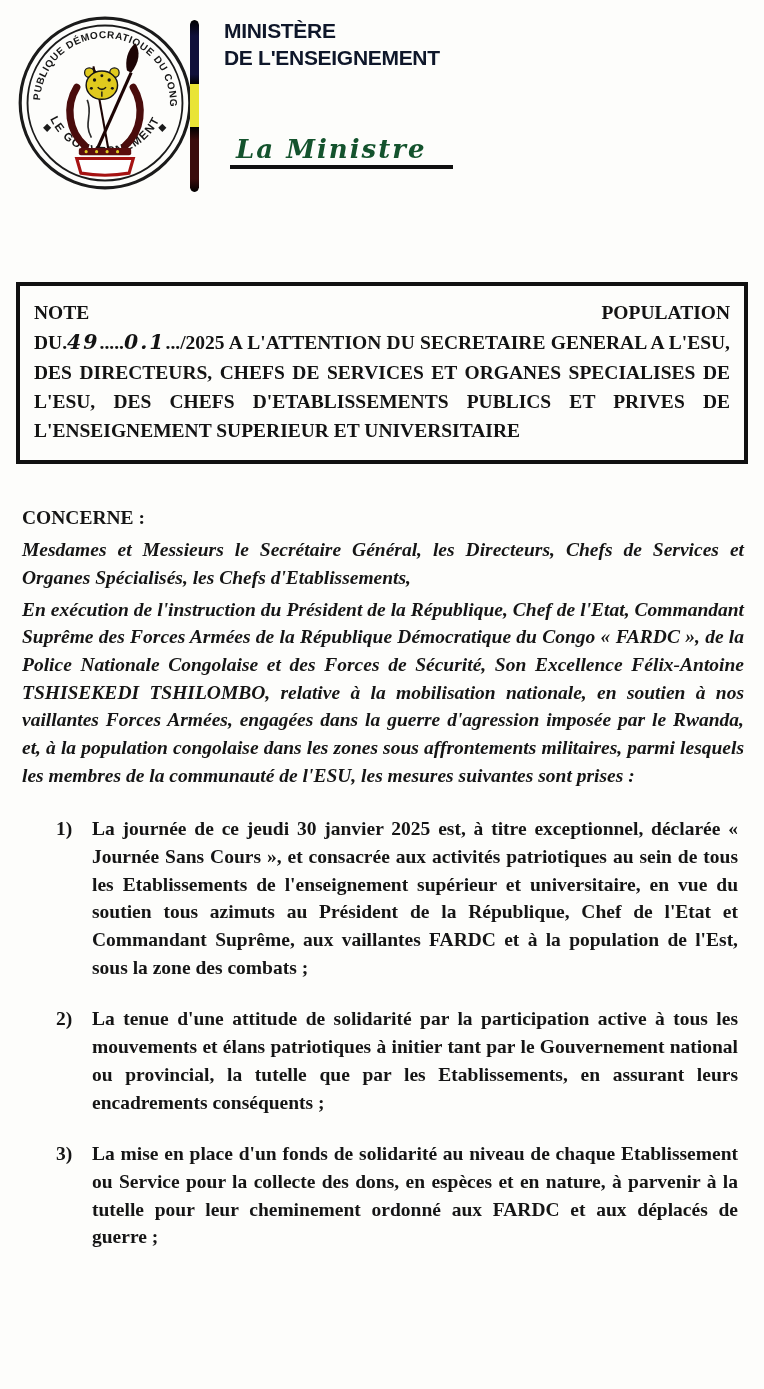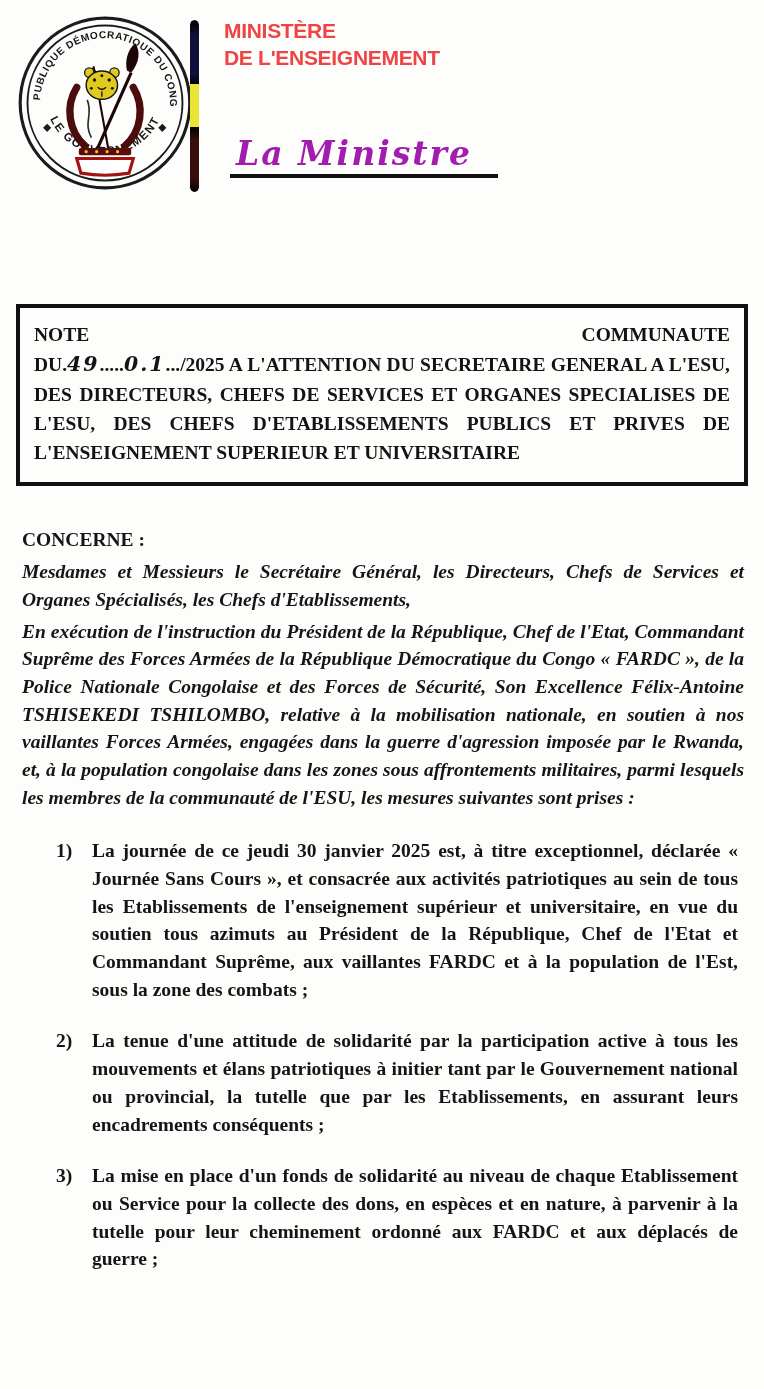--- a/index.html
+++ b/index.html
@@ -23,34 +23,34 @@
     overflow: hidden;
   }
   .flagbar .seg-top { height: 37%; background: linear-gradient(#000 0%, #10103a 25%, #10103a 85%, #000 100%); border-radius: 5px 5px 0 0; }
   .flagbar .seg-mid { height: 25%; background: #e9e436; }
   .flagbar .seg-bot { height: 38%; background: linear-gradient(#000 0%, #3a0c0c 20%, #3a0c0c 80%, #000 100%); border-radius: 0 0 5px 5px; }
 
   .ministry {
     position: absolute; left: 202px; top: 6px;
     font-family: "Liberation Sans", sans-serif;
     font-weight: 700; font-size: 21px; line-height: 1.28;
-    letter-spacing: -0.3px; color: #ef4444;
+    letter-spacing: -0.3px; color: #0f172a;
   }
   .minister-script {
     position: absolute; left: 208px; top: 122px;
     font-family: "DejaVu Serif", serif;
     font-style: italic; font-weight: 700;
-    font-size: 33px; letter-spacing: 2px; color: #a21caf;
+    font-size: 26px; letter-spacing: 2px; color: #14532d;
     border-bottom: 4px solid #101010;
     padding: 0 26px 1px 6px;
   }
 
   
   .note-box {
-    margin-top: 104px;
+    margin-top: 82px;
     margin-left: -6px; margin-right: -4px;
     border: 4px solid #111;
     padding: 12px 14px 14px 14px;
     font-weight: 700; font-size: 19.5px; line-height: 1.5;
     color: #131313;
   }
   .note-line1 { display: flex; justify-content: space-between; }
   .note-rest { text-align: justify; }
   .hw {
     font-family: "DejaVu Serif", serif;
@@ -146,21 +146,21 @@
       <div>MINISTÈRE</div>
       <div>DE L'ENSEIGNEMENT</div>
     </div>
 
     <div class="minister-script">La Ministre</div>
   </div>
 
   <div class="note-box">
     <div class="note-line1">
       <span>NOTE</span>
-      <span>COMMUNAUTE</span>
+      <span>POPULATION</span>
     </div>
     <div class="note-rest"><span>DU.</span><span class="hw">49</span><span>.....</span><span class="hw">0.1</span><span>...</span><span>/2025</span><span> A L'ATTENTION DU SECRETAIRE GENERAL A L'ESU, DES DIRECTEURS, CHEFS DE SERVICES ET ORGANES SPECIALISES DE L'ESU, DES CHEFS D'ETABLISSEMENTS PUBLICS ET PRIVES DE L'ENSEIGNEMENT SUPERIEUR ET UNIVERSITAIRE</span></div>
   </div>
 
   <div class="concerne">
     <div class="concerne-label">CONCERNE :</div>
   </div>
 
   <div class="para">Mesdames et Messieurs le Secrétaire Général, les Directeurs, Chefs de Services et Organes Spécialisés, les Chefs d'Etablissements,</div>
 

